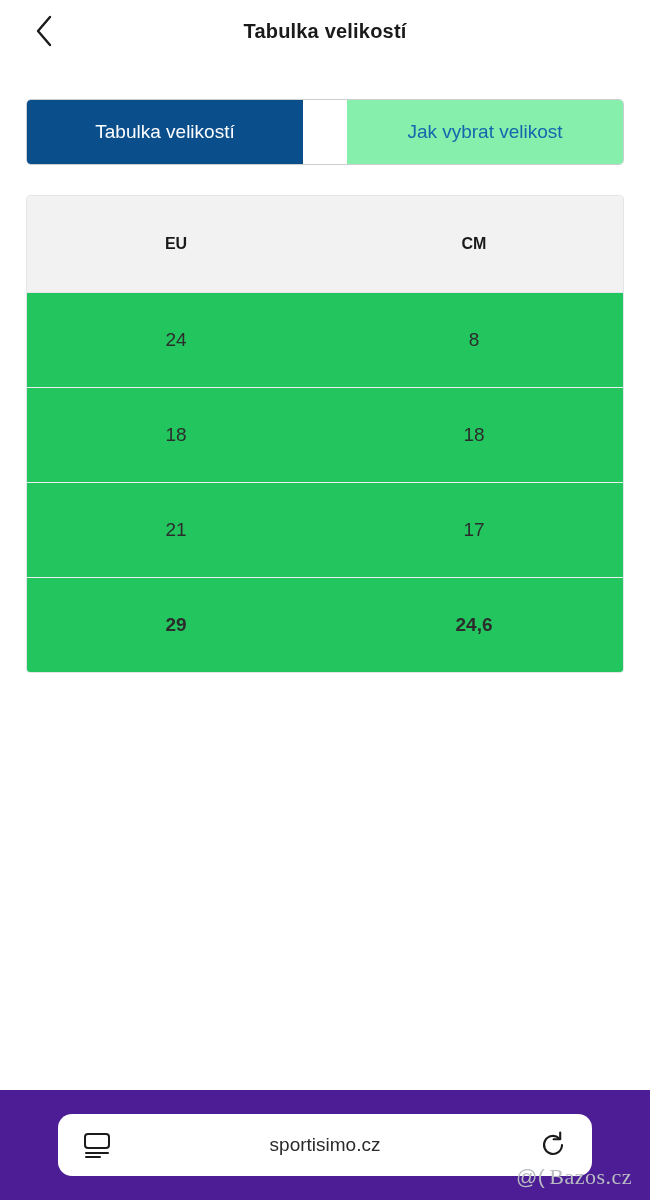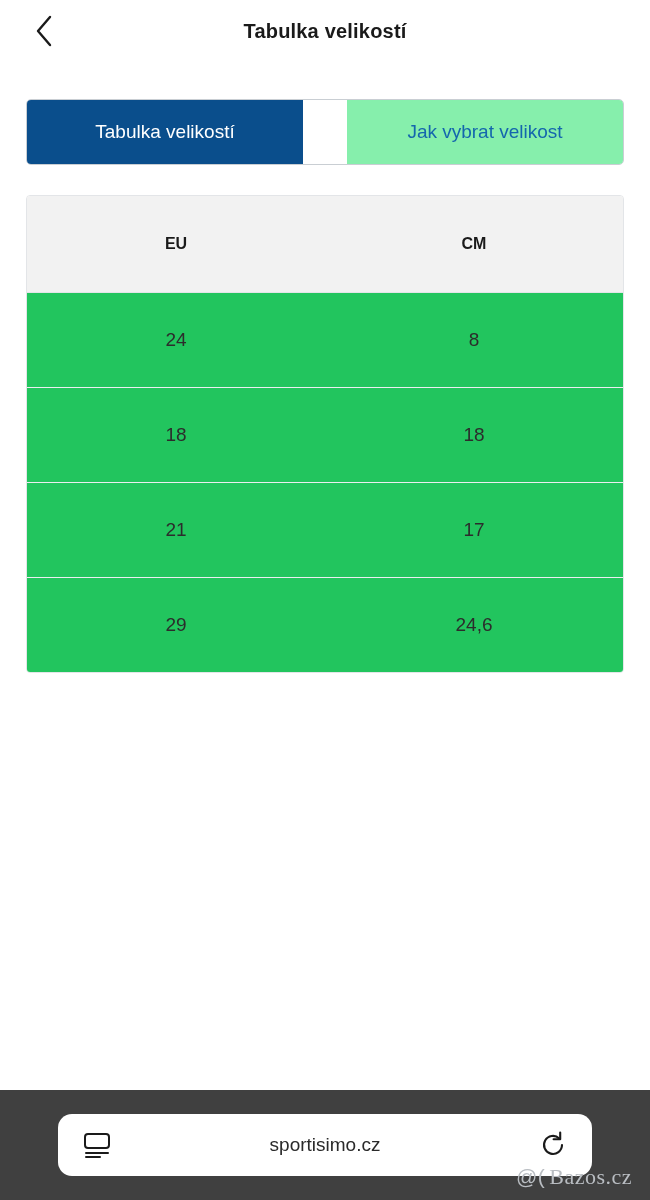--- a/index.html
+++ b/index.html
@@ -100,28 +100,28 @@
     border-bottom: 1px solid #e3e5e8;
   }
   .table td {
     height: 95px;
     text-align: center;
     font-size: 19px;
     color: #2c2c2c;
     border-bottom: 1px solid #eceef0;
     background: #22c55e;
   }
-  .table tr:last-child td { border-bottom: none; }
+  .table tr:last-child td { border-bottom: none; font-weight: bold; }
 
   
   .spacer { flex: 1 1 auto; }
   .browser-bar {
     flex: 0 0 110px;
     height: 110px;
-    background: #404040;
+    background: #4c1d95;
     display: flex;
     align-items: center;
     justify-content: center;
     position: relative;
   }
   .url-pill {
     width: 534px;
     height: 62px;
     background: #ffffff;
     border-radius: 14px;

